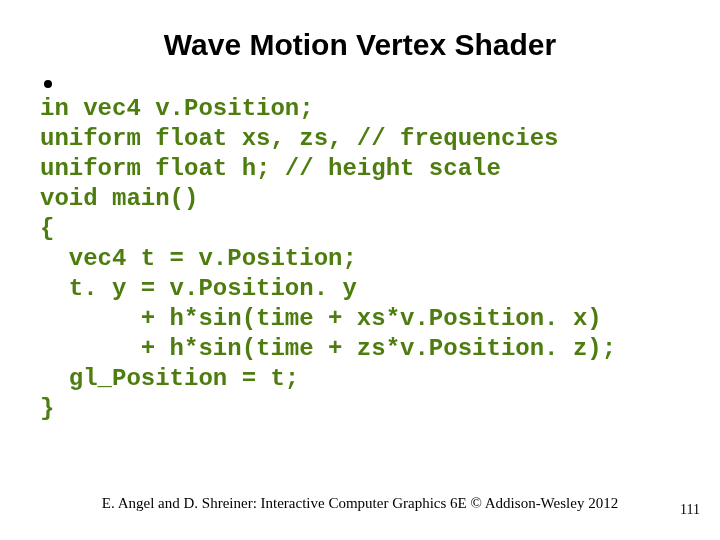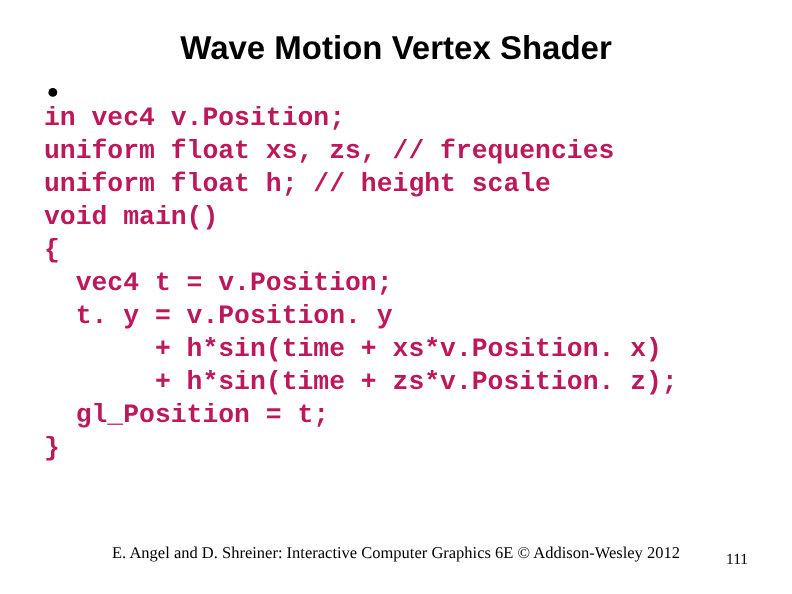--- a/index.html
+++ b/index.html
@@ -31,36 +31,36 @@
       display: block;
       margin-left: 4px;
       margin-bottom: 6px;
     }
     .code {
       font-family: "Courier New", Courier, monospace;
       font-size: 24px;
       font-weight: bold;
       line-height: 1.25;
       white-space: pre;
-      color: #be185d;
+      color: #4d7c0f;
     }
     .footer {
       position: absolute;
       bottom: 28px;
       left: 0;
       width: 100%;
       text-align: center;
       font-family: "Times New Roman", Times, serif;
       font-size: 15px;
       color: #000;
     }
     .page-num {
       position: absolute;
       bottom: 22px;
-      right: 40px;
+      right: 20px;
       font-family: "Times New Roman", Times, serif;
       font-size: 14px;
       color: #000;
     }
   </style>
 </head>
 <body>
 
 <div class="title">Wave Motion Vertex Shader</div>
 

